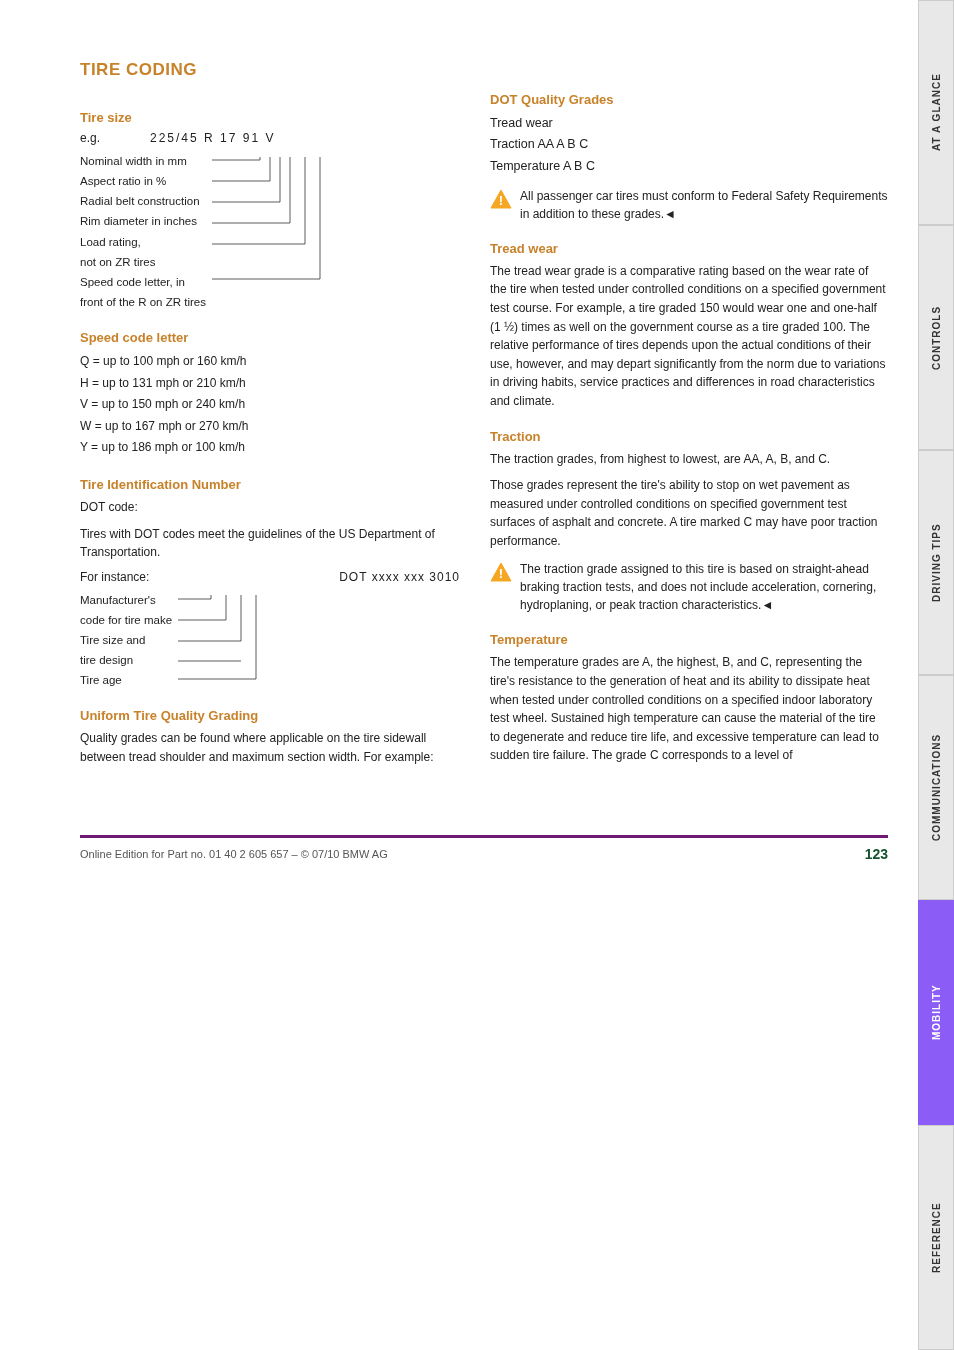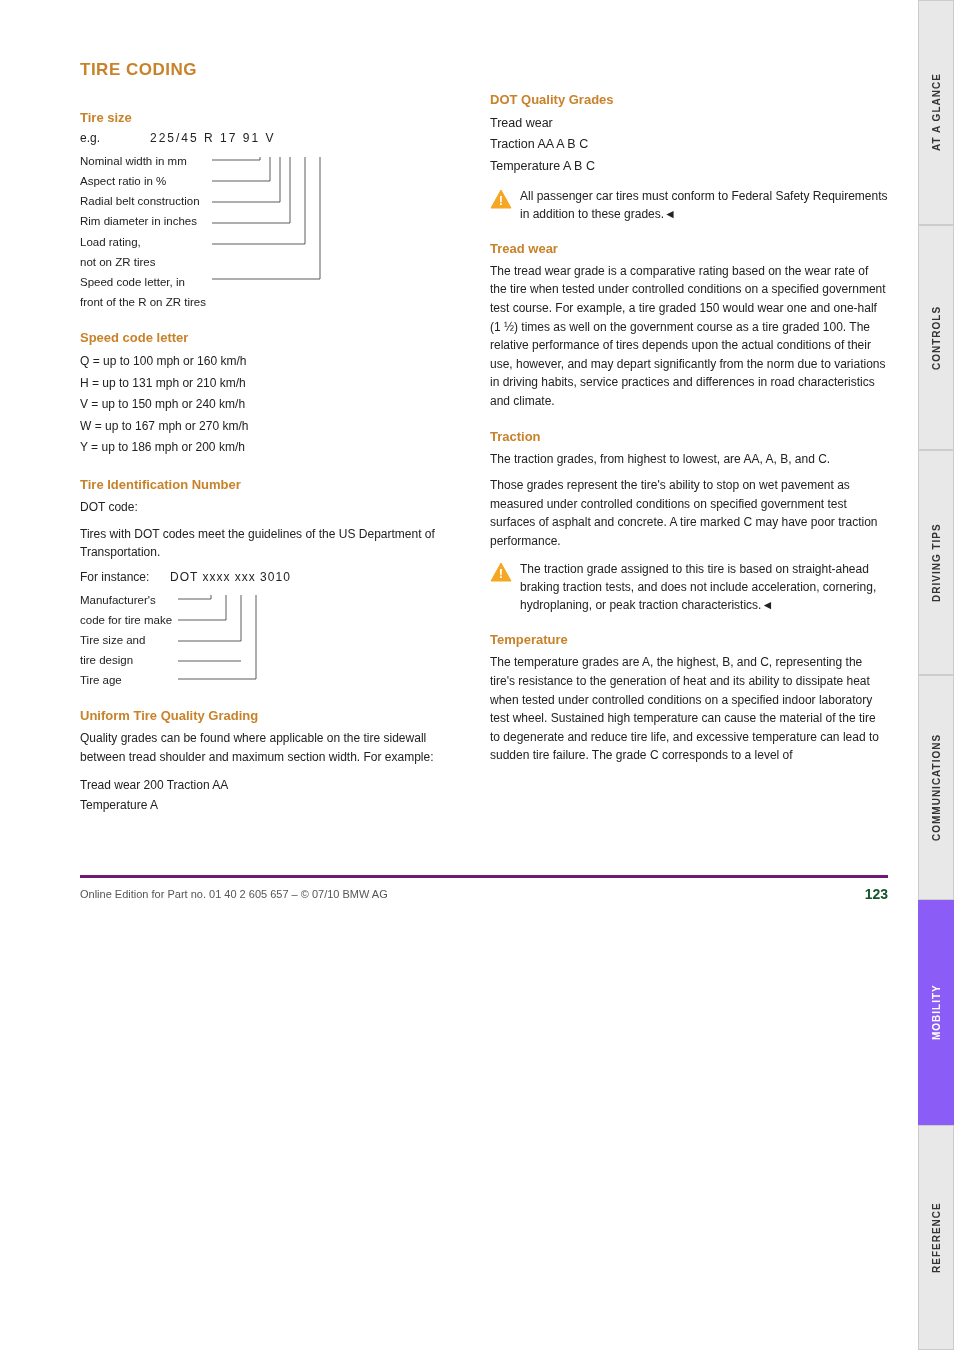--- a/index.html
+++ b/index.html
@@ -248,28 +248,28 @@
             <line x1="110" y1="126" x2="110" y2="4" stroke="#333" stroke-width="0.8"></line>
           </svg>
         </div>
 
         <div class="section-title">Speed code letter</div>
         <div class="speed-list">
           <div>Q = up to 100 mph or 160 km/h</div>
           <div>H = up to 131 mph or 210 km/h</div>
           <div>V = up to 150 mph or 240 km/h</div>
           <div>W = up to 167 mph or 270 km/h</div>
-          <div>Y = up to 186 mph or 200 km/h</div>
+          <div>Y = up to 186 mph or 100 km/h</div>
         </div>
 
         <div class="section-title">Tire Identification Number</div>
         <p class="body-text">DOT code:</p>
         <p class="body-text">Tires with DOT codes meet the guidelines of the US Department of Transportation.</p>
 
-        <div style="display:flex; align-items:baseline; margin-bottom:3px; font-size:12px;">
+        <div style="display:flex; align-items:baseline; margin-bottom:3px; font-size:12px;justify-content:space-between;">
           <span style="min-width:90px;">For instance:</span>
           <span style="letter-spacing:1px;">DOT xxxx xxx 3010</span>
         </div>
 
         <div class="dot-diagram-container">
           <div class="dot-labels-col">
             <div>Manufacturer's</div>
             <div>code for tire make</div>
             <div>Tire size and</div>
             <div>tire design</div>
@@ -288,24 +288,20 @@
 
             <line x1="2" y1="69" x2="65" y2="69" stroke="#333" stroke-width="0.8"></line>
 
             <line x1="2" y1="87" x2="80" y2="87" stroke="#333" stroke-width="0.8"></line>
             <line x1="80" y1="87" x2="80" y2="3" stroke="#333" stroke-width="0.8"></line>
           </svg>
         </div>
 
         <div class="section-title">Uniform Tire Quality Grading</div>
         <p class="body-text">Quality grades can be found where applicable on the tire sidewall between tread shoulder and maximum section width. For example:</p>
-        <div style="font-size:12px; line-height:1.7;">
-          <div>Tread wear 200 Traction AA</div>
-          <div>Temperature A</div>
-        </div>
 
       </div>
 
       <div class="col-right">
 
         <div class="section-title" style="margin-top:0;">DOT Quality Grades</div>
         <div class="dot-grades-list">
           <div>Tread wear</div>
           <div>Traction AA A B C</div>
           <div>Temperature A B C</div>

